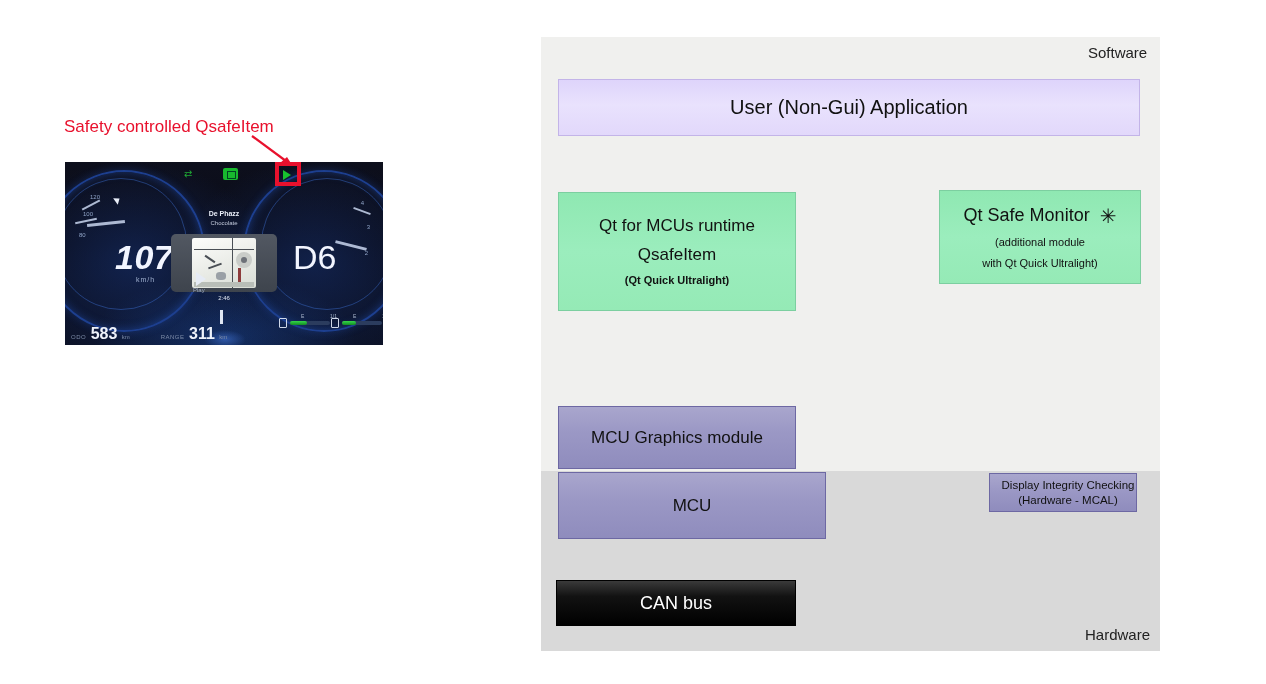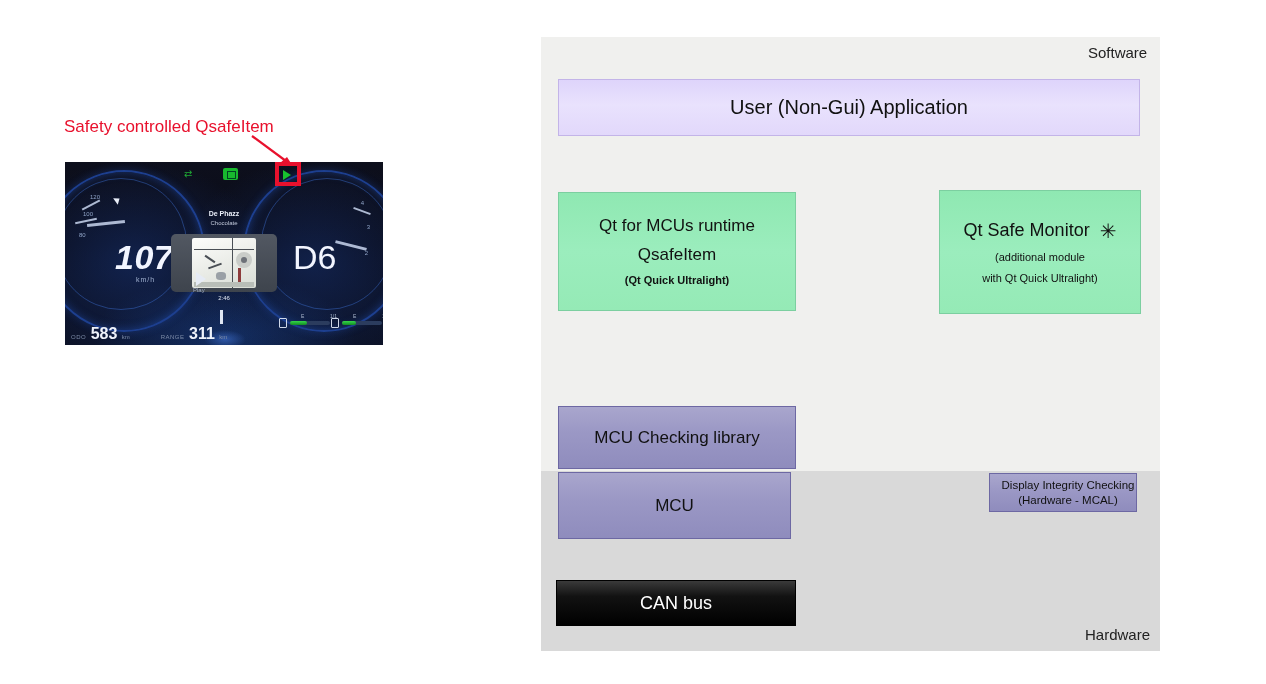--- a/index.html
+++ b/index.html
@@ -126,34 +126,34 @@
     border-color: #c3b4e8;
     font-size: 20px;
   }
 
   .node-green {
     background: linear-gradient(180deg, #8fe8b2 0%, #9bedbd 50%, #95eab6 100%);
     border-color: #7ccfa0;
     gap: 7px;
   }
   .node-mcuruntime { left: 558px; top: 192px; width: 238px; height: 119px; }
-  .node-monitor    { left: 939px; top: 190px; width: 202px; height: 124px; }
+  .node-monitor    { left: 939px; top: 190px; width: 202px; height: 94px; }
 
   .n-title  { font-size: 17px; line-height: 1.25; }
   .n-title2 { font-size: 18px; line-height: 1.2; display:flex; align-items:center; gap:10px; }
   .n-sub    { font-size: 11px; font-weight: bold; line-height: 1.25; margin-top: 2px; }
   .n-sub-plain { font-size: 11px; line-height: 1.3; }
   .star { font-size: 20px; }
 
   .node-purple {
     background: linear-gradient(180deg, #a9a6cd 0%, #9b98c5 40%, #8f8cbd 100%);
     border-color: #6d68a3;
   }
   .node-gfx { left: 558px; top: 406px; width: 238px; height: 63px; font-size: 17px; }
-  .node-mcu { left: 558px; top: 472px; width: 233px; height: 67px; font-size: 17px; }
+  .node-mcu { left: 558px; top: 472px; width: 268px; height: 67px; font-size: 17px; }
 
   .node-dic {
     left: 989px; top: 473px; width: 148px; height: 39px;
     background: linear-gradient(180deg, #a9a6cd 0%, #9b98c5 45%, #8f8cbd 100%);
     border-color: #6d68a3; line-height: 1.22; padding-left: 10px;
   }
   .dic-l1 { font-size: 11.5px; }
   .dic-l2 { font-size: 11.5px; }
 
   .node-can {
@@ -281,21 +281,21 @@
   <div class="node node-green node-monitor">
     <span class="n-title2">
       <span>Qt Safe Monitor</span>
       <span class="star">✳</span>
     </span>
     <span class="n-sub-plain">(additional module</span>
     <span class="n-sub-plain">with Qt Quick Ultralight)</span>
   </div>
 
   <div class="node node-purple node-gfx">
-    <span>MCU Checking library</span>
+    <span>MCU Graphics module</span>
   </div>
 
   <div class="node node-purple node-mcu">
     <span>MCU</span>
   </div>
 
   <div class="node node-dic">
     <span class="dic-l1">Display Integrity Checking</span>
     <span class="dic-l2">(Hardware - MCAL)</span>
   </div>

